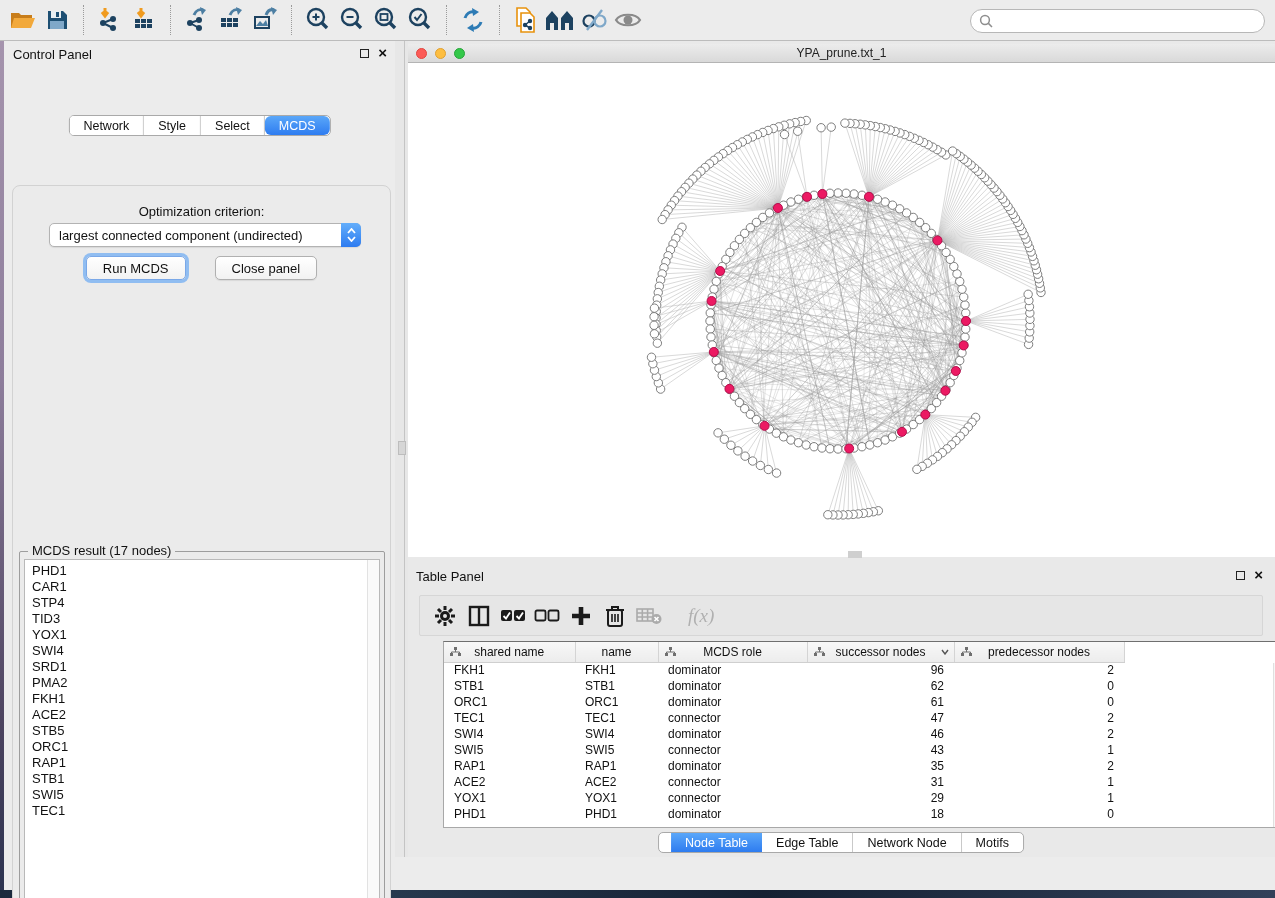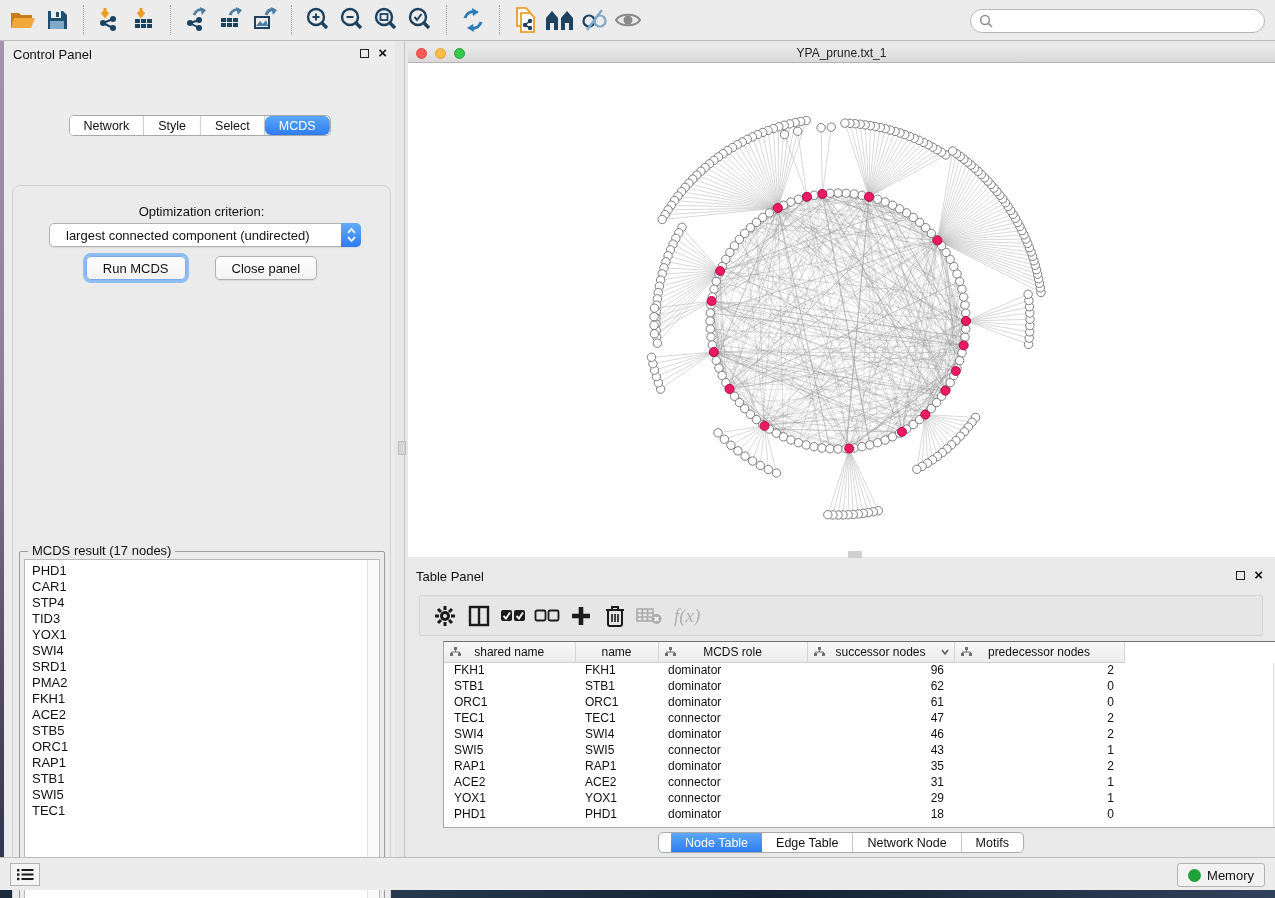--- a/index.html
+++ b/index.html
@@ -27,21 +27,21 @@
 
   .seg-tabs { position:absolute; left:50%; transform:translateX(-50%); display:flex; border:1px solid #a9a9a9; border-radius:5px; background:#fff; overflow:hidden; height:21px; }
   .cp-tabs { top:74px; }
   .seg-tab { display:flex; align-items:center; justify-content:center; font-size:12.5px; color:#111; border-right:1px solid #c7c7c7; padding:0 14px; background:#fff; }
   .seg-tab:last-child { border-right:none;border-radius:6px; }
   .seg-tab.active { background:linear-gradient(180deg,#5aa7f9,#2e7cf0); color:#fff; border-right:none; }
 
   .cp-content { position:absolute; left:8px; top:96px; width:379px; height:752px; background:#ebebeb; border:1px solid #d2d2d2; border-radius:8px;margin-top:48px; }
   .opt-label { position:absolute; left:0; width:100%; top:18px; text-align:center; font-size:13px; }
   .dropdown { position:absolute; left:36px; top:37px; width:312px; height:24px; background:#fff; border:1px solid #b3b3b3; border-radius:5px; display:flex; align-items:center; box-shadow:0 1px 1px rgba(0,0,0,.08); }
-  .dropdown .dd-text { flex:1; padding-left:16px; font-size:13px; white-space:nowrap; overflow:hidden; }
+  .dropdown .dd-text { flex:1; padding-left:9px; font-size:13px; white-space:nowrap; overflow:hidden; }
   .dd-stepper { width:20px; height:24px; margin:-1px -1px -1px 0; border-radius:0 5px 5px 0; background:linear-gradient(180deg,#63aefb,#2d7bf0); display:flex; flex-direction:column; align-items:center; justify-content:center; gap:2px; }
   .dd-stepper svg { display:block; }
   .btn-row { position:absolute; left:0; top:70px; width:100%; display:flex; justify-content:center; gap:29px; }
   .mac-btn { height:24px; padding:0 16px; background:linear-gradient(180deg,#ffffff,#f2f2f2); border:1px solid #b0b0b0; border-radius:5px; font-size:13px; display:flex; align-items:center; box-shadow:0 1px 1px rgba(0,0,0,.08); }
   .mac-btn.focused { box-shadow:0 0 0 3px rgba(95,165,245,.65); border-color:#7aa8e8; }
 
   .fieldset { position:absolute; left:6px; top:365px; width:366px; height:376px; border:1px solid #9d9d9d; border-radius:2px; }
   .fieldset .legend { position:absolute; left:8px; top:-9px; background:#ebebeb; padding:0 4px; font-size:13px; }
   .mcds-list { position:absolute; left:4px; top:7px; right:4px; bottom:4px; background:#fff; border:1px solid #b9b9b9; overflow:hidden; }
   .mcds-scroll { position:absolute; right:0; top:0; bottom:0; width:12px; background:#fafafa; border-left:1px solid #e2e2e2; }
@@ -60,21 +60,21 @@
   .tlights { position:absolute; left:8px; top:4px; display:flex; gap:8px; }
   .tlight { width:11px; height:11px; border-radius:50%; }
   .net-title { width:100%; text-align:center; font-size:12px; color:#222; }
   .net-canvas-wrap { position:relative; width:867px; height:494px; background:#fff; }
   .net-grip { position:absolute; left:440px; top:488px; width:14px; height:7px; background:#cfcfcf; }
 
   
   .tpanel-title-row { position:absolute; left:404px; top:563px; width:867px; height:26px; }
   .tp-toolbar { position:absolute; left:419px; top:595px; width:844px; height:41px; background:#e6e6e6; border:1px solid #d6d6d6; border-radius:2px; display:flex; align-items:center; padding-left:10px; gap:4px; }
   .tp-btn { width:30px; height:30px; display:flex; align-items:center; justify-content:center; }
-  .fx-label { font-family:"Liberation Serif", serif; font-style:italic; font-size:19px; color:#b0b0b0; margin-left:6px; }
+  .fx-label { font-family:"Liberation Serif", serif; font-style:italic; font-size:19px; color:#b0b0b0; margin-left:20px; }
 
   .tablewrap { position:absolute; left:443px; top:641px; width:844px; height:187px; background:#fff; border:1px solid #a8a8a8; border-top:1px solid #6f6f6f; overflow:hidden; }
   table.node-table { border-collapse:collapse; table-layout:fixed; }
   .node-table th { height:20px; background:linear-gradient(180deg,#f8f8f8,#ececec); border-right:1px solid #d4d4d4; border-bottom:1px solid #cfcfcf; font-weight:400; font-size:12px; position:relative; text-align:center; padding:0 4px; white-space:nowrap; overflow:hidden; }
   .node-table th .tree-ic { position:absolute; left:6px; top:5px; }
   .node-table th .sort-ic { position:absolute; right:5px; top:7px; }
   .node-table td { height:16px; font-size:12px; padding:0 10px; white-space:nowrap; overflow:hidden; }
   .node-table td.num { text-align:right; }
   .tv-scroll { position:absolute; right:0; top:21px; bottom:0; width:13px; background:#f6f6f6; border-left:1px solid #e0e0e0; }
   .tv-thumb { position:absolute; left:2px; top:5px; width:9px; height:75px; background:#bdbdbd; border-radius:5px; }
@@ -1496,34 +1496,14 @@
       </div>
   </div>
 
   <div class="seg-tabs tp-tabs" style="left:calc(408px + 433px);">
     <div class="seg-tab active">Node Table</div>
     <div class="seg-tab">Edge Table</div>
     <div class="seg-tab">Network Node</div>
     <div class="seg-tab">Motifs</div>
   </div>
 
-  <div class="statusbar">
-    <div class="list-btn">
-      <span>
-        <svg width="17" height="13" viewBox="0 0 17 13">
-            <g stroke="#1b1b1b" stroke-width="2.2">
-              <path d="M4.5 2h12M4.5 6.5h12M4.5 11h12"></path>
-            </g>
-            <g fill="#1b1b1b">
-              <rect x="0" y="1" width="2.4" height="2.4"></rect>
-              <rect x="0" y="5.4" width="2.4" height="2.4"></rect>
-              <rect x="0" y="9.8" width="2.4" height="2.4"></rect>
-            </g>
-          </svg>
-      </span>
-    </div>
-    <div class="mem-btn">
-      <span class="mem-dot"></span>
-      <span>Memory</span>
-    </div>
-  </div>
 
 </div>
 
 </body></html>

